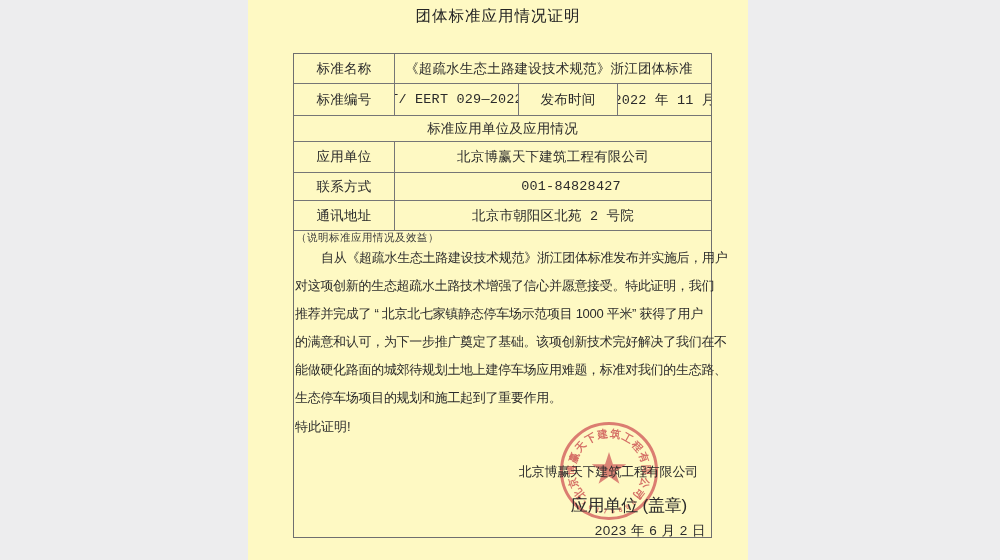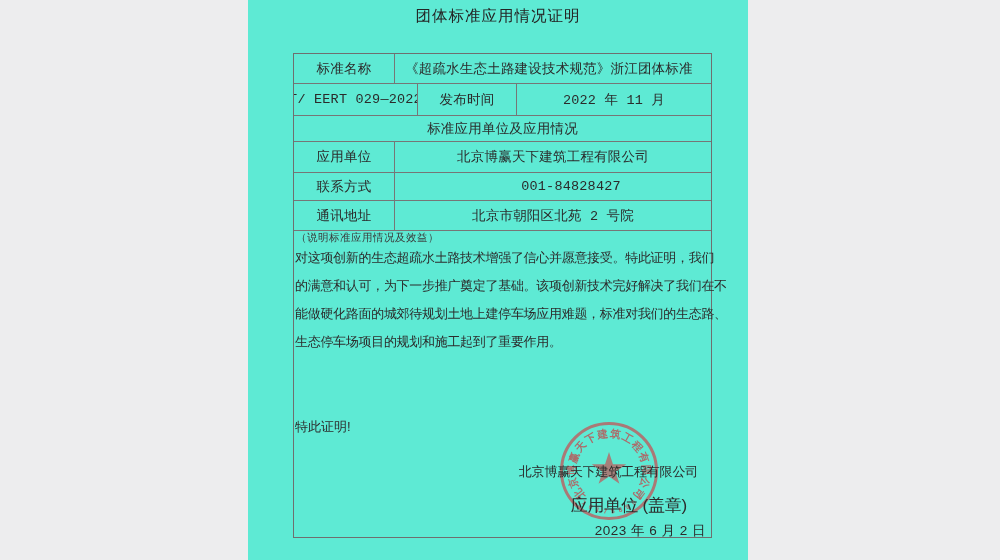--- a/index.html
+++ b/index.html
@@ -6,21 +6,21 @@
   body{
     width:1000px;height:560px;overflow:hidden;
     background:#ededee;
     font-family:"Liberation Sans","DejaVu Sans",sans-serif;
     color:#2f2f2f;
     -webkit-font-smoothing:antialiased;
   }
   .stage{position:relative;width:1000px;height:560px;background:#ededee;}
   .page{
     position:absolute;left:248px;top:0;width:500px;height:560px;
-    background:#5eead4;
+    background:#fef9c3;
   }
   .doc-title{
     position:absolute;left:0;top:6px;width:100%;
     text-align:center;font-size:15.5px;font-weight:500;
     letter-spacing:1px;color:#242424;
   }
   
   .tbl{
     position:absolute;left:45px;top:53px;width:419px;height:485px;
     border:1px solid #6f6f6f;box-sizing:border-box;
@@ -102,20 +102,21 @@
     <div class="doc-title">团体标准应用情况证明</div>
 
     <div class="tbl">
 
       <div class="tr r1">
         <div class="cell lab">标准名称</div>
         <div class="cell val val-left">《超疏水生态土路建设技术规范》浙江团体标准</div>
       </div>
 
       <div class="tr r2">
+        <div class="cell lab">标准编号</div>
         <div class="cell c-no">T/ EERT 029—2022</div>
         <div class="cell c-ptl">发布时间</div>
         <div class="cell c-pt">2022 年 11 月</div>
       </div>
 
       <div class="tr r3">
         <div class="cell span-head">标准应用单位及应用情况</div>
       </div>
 
       <div class="tr r4">
@@ -132,21 +133,23 @@
         <div class="cell lab">通讯地址</div>
         <div class="cell val">北京市朝阳区北苑 2 号院</div>
       </div>
 
       <div class="tr rbig"></div>
     </div>
 
     <div class="note-label">（说明标准应用情况及效益）</div>
 
     <div class="para">
+        <div class="line indent">自从《超疏水生态土路建设技术规范》浙江团体标准发布并实施后，用户</div>
         <div class="line">对这项创新的生态超疏水土路技术增强了信心并愿意接受。特此证明，我们</div>
+        <div class="line">推荐并完成了 “ 北京北七家镇静态停车场示范项目 1000 平米” 获得了用户</div>
         <div class="line">的满意和认可，为下一步推广奠定了基础。该项创新技术完好解决了我们在不</div>
         <div class="line">能做硬化路面的城郊待规划土地上建停车场应用难题，标准对我们的生态路、</div>
         <div class="line">生态停车场项目的规划和施工起到了重要作用。</div>
       </div>
 
     <div class="closing">特此证明!</div>
 
     <div class="seal">
       <div class="seal-ring"></div>
       <div class="seal-star"></div>

